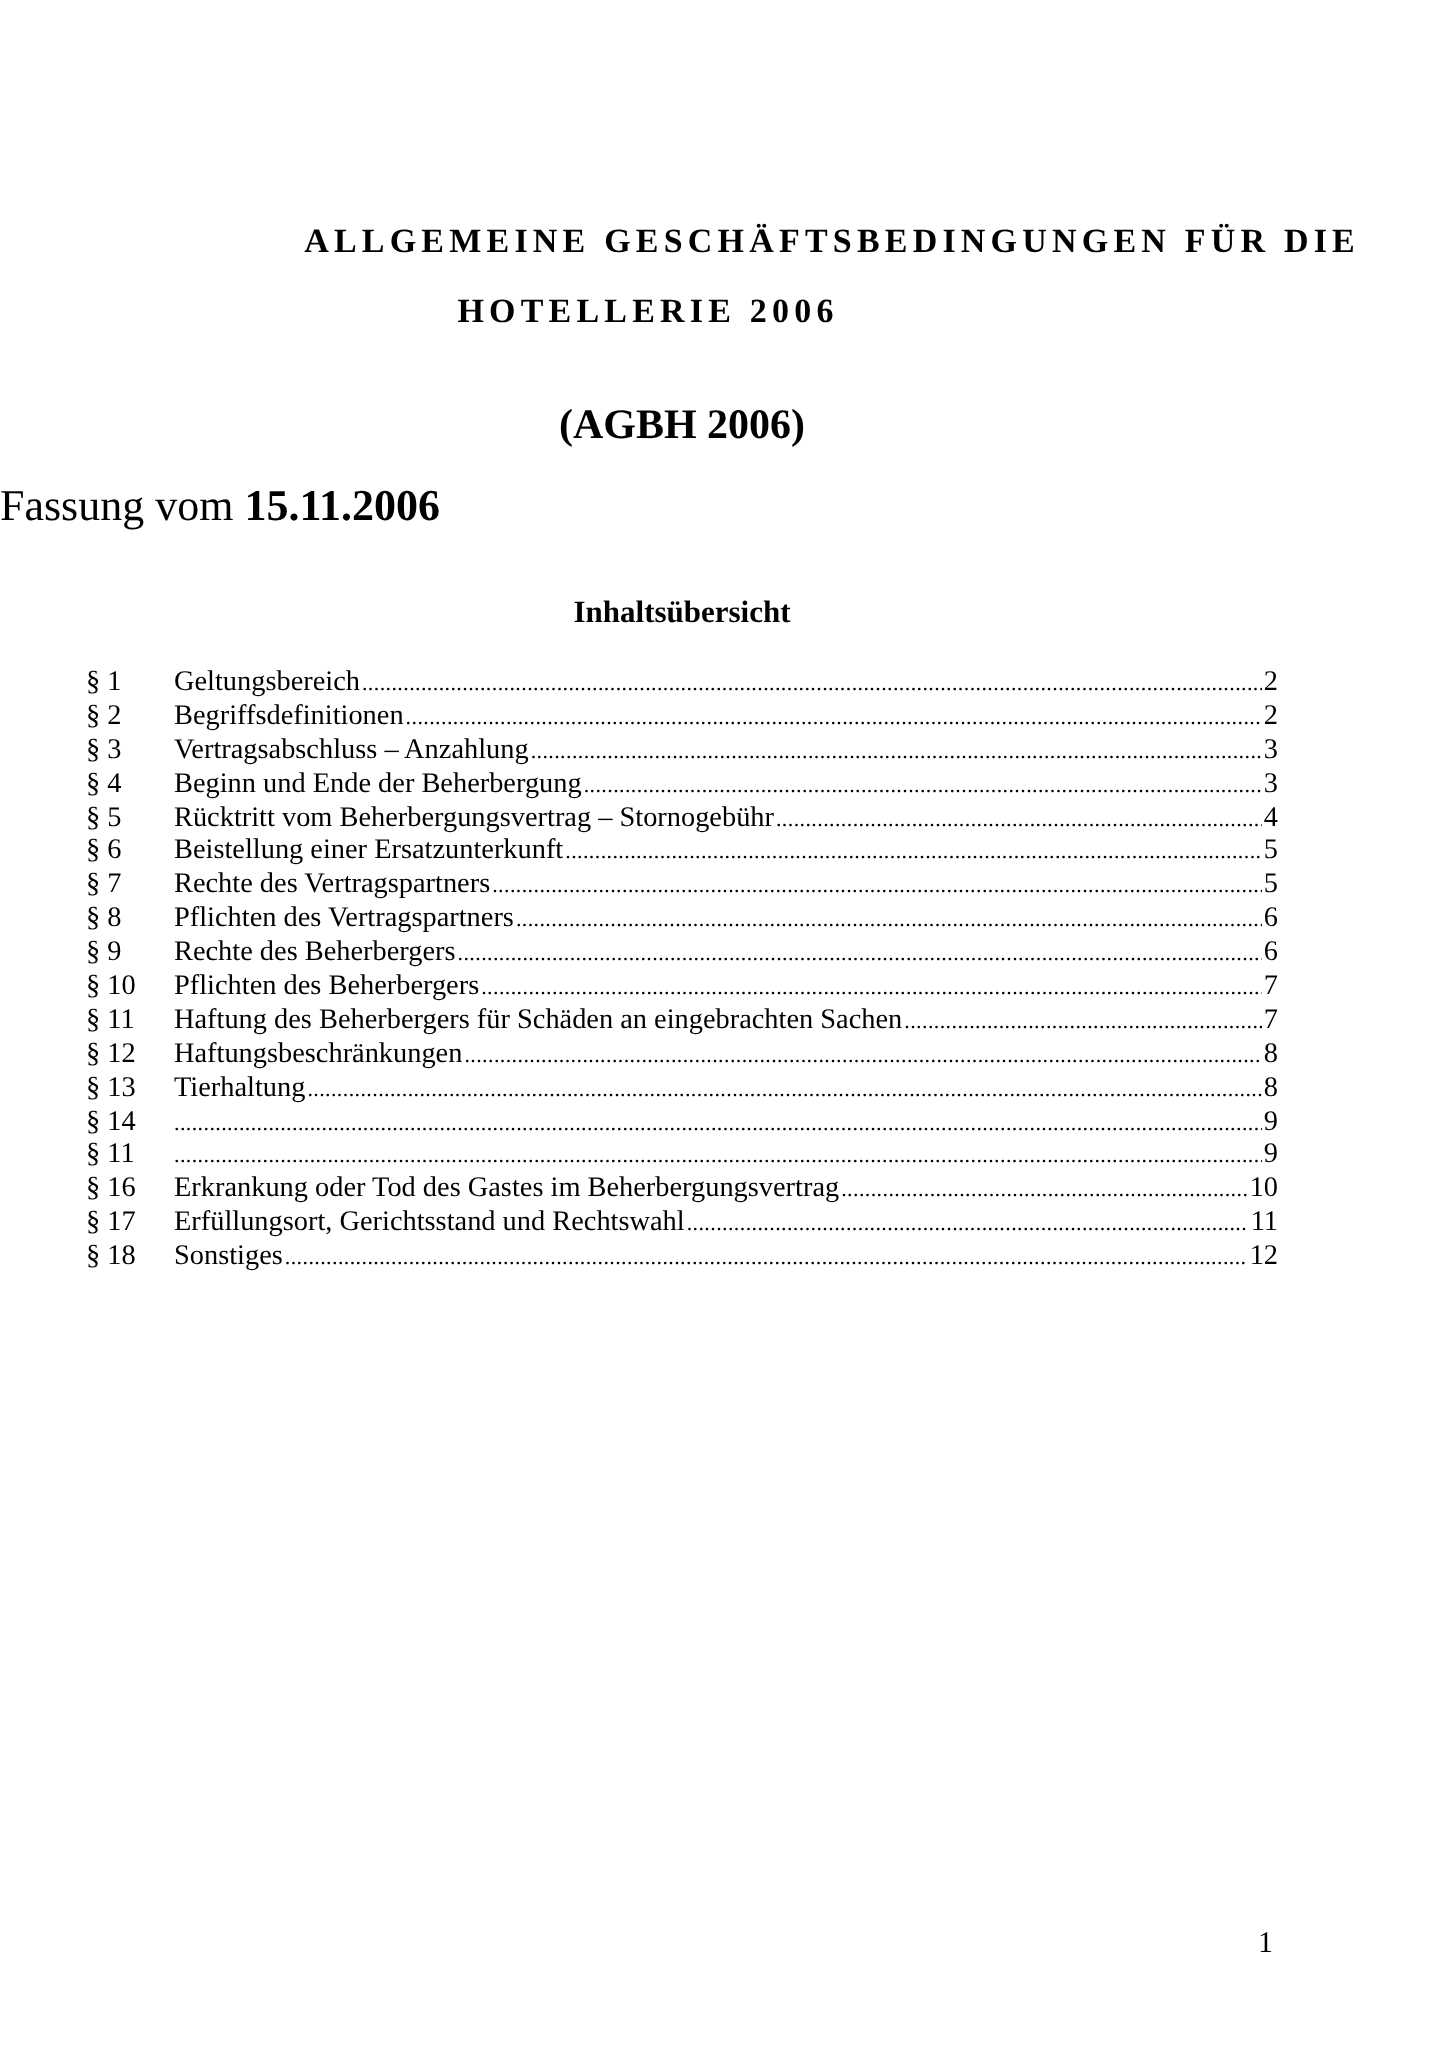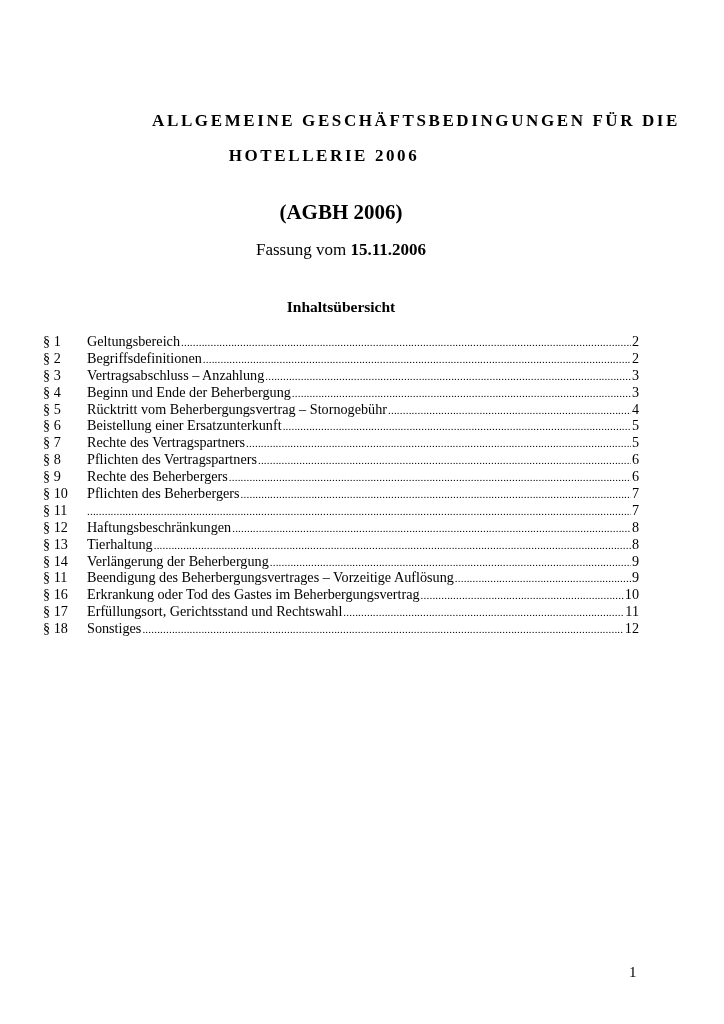--- a/index.html
+++ b/index.html
@@ -44,22 +44,22 @@
       width: 682px;
       text-align: center;
       font-weight: bold;
       font-size: 21px;
     }
     .version {
       position: absolute;
       top: 240px;
       left: 0;
       width: 682px;
-      text-align: center;
-      font-size: 17px;
+      text-align: left;
+      font-size: 22px;
     }
     .version b { font-weight: bold; }
     .toc-heading {
       position: absolute;
       top: 298px;
       left: 0;
       width: 682px;
       text-align: center;
       font-weight: bold;
       font-size: 15.5px;
@@ -177,44 +177,43 @@
       <span class="toc-page">6</span>
     </li>
   <li class="toc-row">
       <span class="toc-num">§ 10</span>
       <span class="toc-title">Pflichten des Beherbergers</span>
       <span class="toc-dots"></span>
       <span class="toc-page">7</span>
     </li>
   <li class="toc-row">
       <span class="toc-num">§ 11</span>
+      <span class="toc-title">Haftung des Beherbergers für Schäden an eingebrachten Sachen</span>
       <span class="toc-dots"></span>
       <span class="toc-page">7</span>
     </li>
   <li class="toc-row">
       <span class="toc-num">§ 12</span>
       <span class="toc-title">Haftungsbeschränkungen</span>
       <span class="toc-dots"></span>
       <span class="toc-page">8</span>
     </li>
   <li class="toc-row">
       <span class="toc-num">§ 13</span>
       <span class="toc-title">Tierhaltung</span>
       <span class="toc-dots"></span>
       <span class="toc-page">8</span>
     </li>
   <li class="toc-row">
       <span class="toc-num">§ 14</span>
-      <span class="toc-title">Verlängerung der Beherbergung</span>
       <span class="toc-dots"></span>
       <span class="toc-page">9</span>
     </li>
   <li class="toc-row">
       <span class="toc-num">§ 11</span>
-      <span class="toc-title">Beendigung des Beherbergungsvertrages – Vorzeitige Auflösung</span>
       <span class="toc-dots"></span>
       <span class="toc-page">9</span>
     </li>
   <li class="toc-row">
       <span class="toc-num">§ 16</span>
       <span class="toc-title">Erkrankung oder Tod des Gastes im Beherbergungsvertrag</span>
       <span class="toc-dots"></span>
       <span class="toc-page">10</span>
     </li>
   <li class="toc-row">

